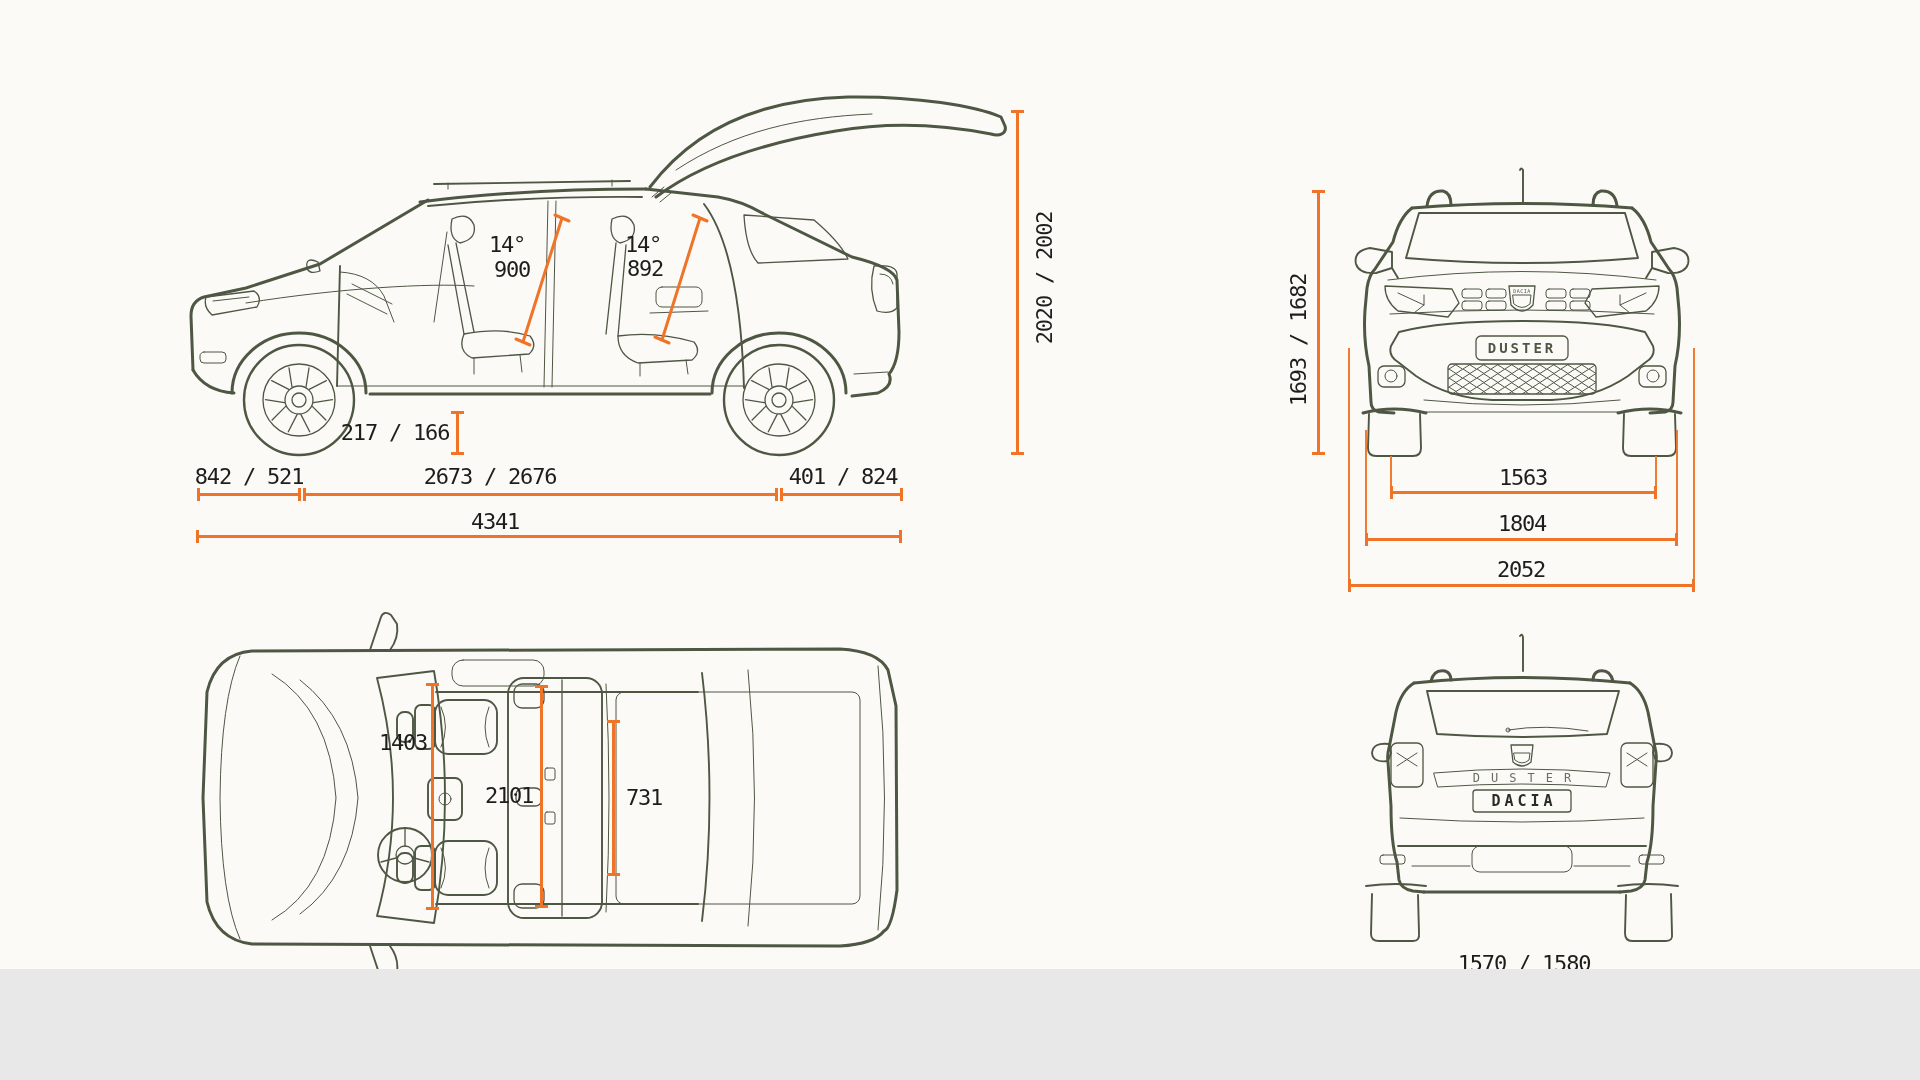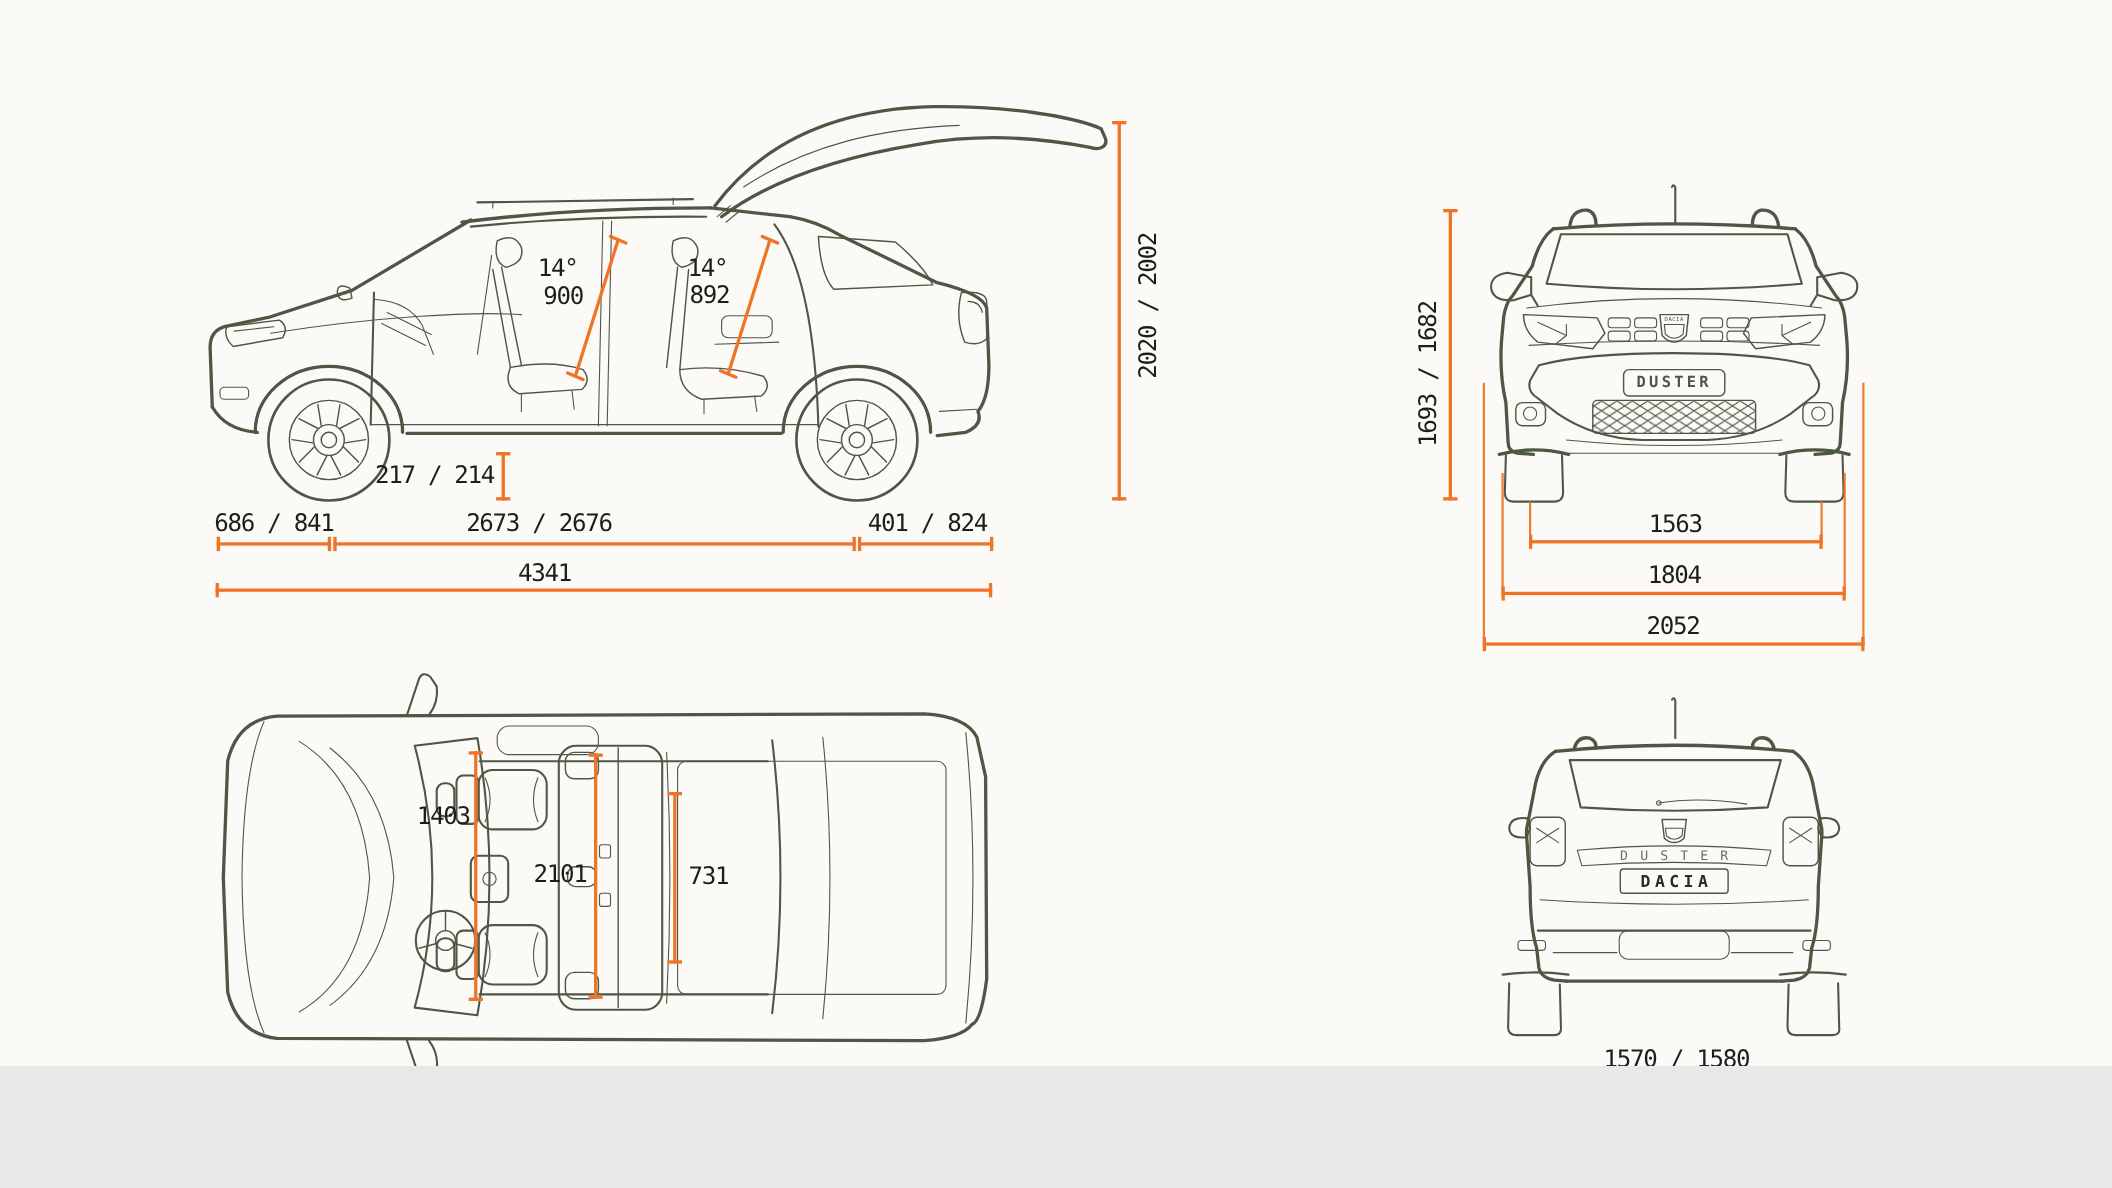--- a/index.html
+++ b/index.html
@@ -262,22 +262,22 @@
   <div class="dv" style="left:431px;top:683px;height:227px"></div>
   <div class="dv" style="left:540px;top:685px;height:223px"></div>
   <div class="dv" style="left:612px;top:720px;height:156px"></div>
 
   <div class="dh" style="left:1392px;top:983px;width:265px"></div>
 
   <div class="lbl" style="left:507px;top:245px">14°</div>
   <div class="lbl" style="left:512px;top:270px">900</div>
   <div class="lbl" style="left:643px;top:245px">14°</div>
   <div class="lbl" style="left:645px;top:269px">892</div>
-  <div class="lbl" style="left:395px;top:433px">217 / 214</div>
-  <div class="lbl" style="left:249px;top:477px">686 / 841</div>
+  <div class="lbl" style="left:395px;top:433px">217 / 166</div>
+  <div class="lbl" style="left:249px;top:477px">842 / 521</div>
   <div class="lbl" style="left:490px;top:477px">2673 / 2676</div>
   <div class="lbl" style="left:843px;top:477px">401 / 824</div>
   <div class="lbl" style="left:495px;top:522px">4341</div>
   <div class="lbl rot" style="left:1045px;top:278px">2020 / 2002</div>
 
   <div class="lbl rot" style="left:1299px;top:340px">1693 / 1682</div>
   <div class="lbl" style="left:1523px;top:478px">1563</div>
   <div class="lbl" style="left:1522px;top:524px">1804</div>
   <div class="lbl" style="left:1521px;top:570px">2052</div>
 

